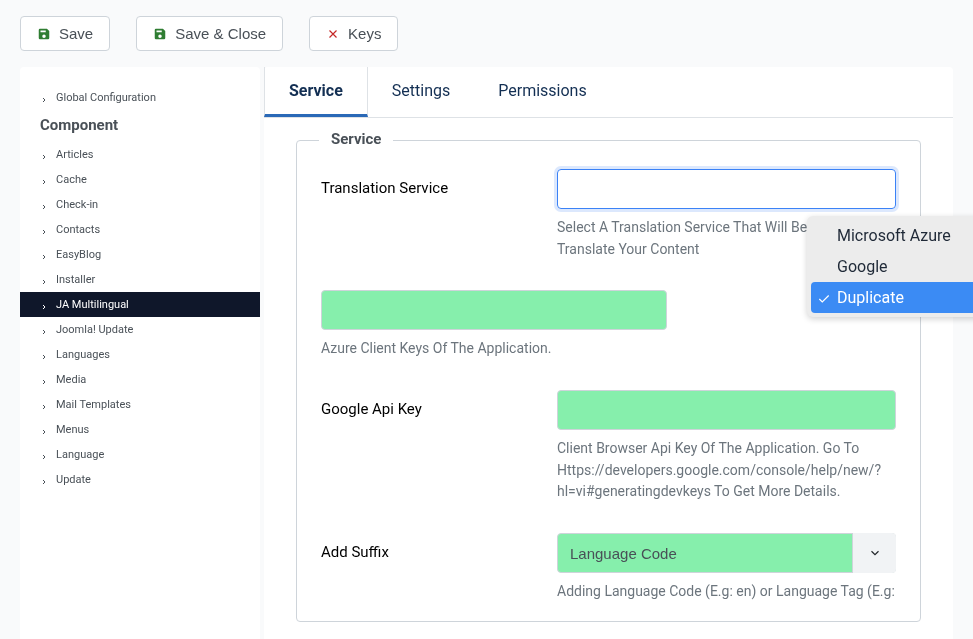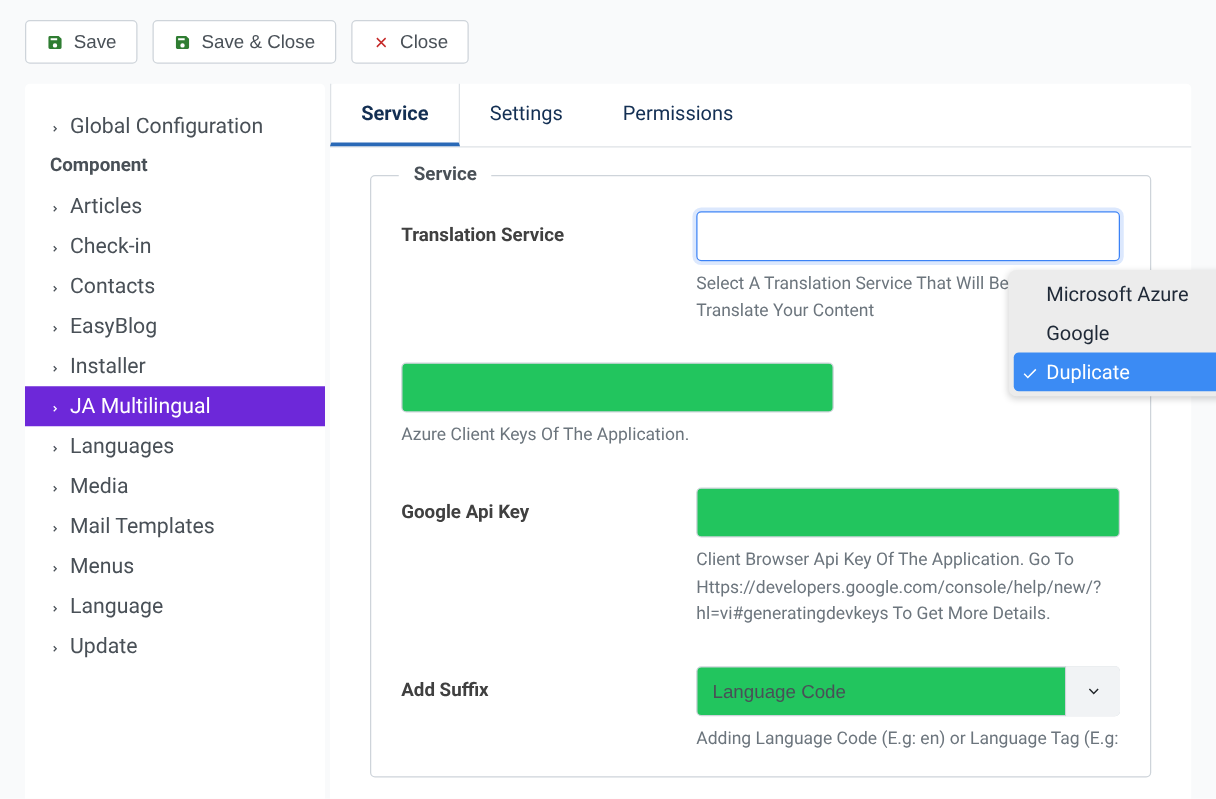--- a/index.html
+++ b/index.html
@@ -1,40 +1,40 @@
 <!DOCTYPE html>
 <html><head>
 <meta charset="utf-8">
 <style>
 * { box-sizing: border-box; margin: 0; padding: 0; }
 body { font-family: -apple-system, BlinkMacSystemFont, "Segoe UI", Roboto, Arial, sans-serif; font-size: 15px; color: #495057; background: #f9fafb; width: 973px; height: 639px; overflow: hidden; }
-.toolbar { padding: 16px 20px; display: flex; gap: 12px; background: #f9fafb; }
+.toolbar { padding: 16px 20px; display: flex; gap: 26px; background: #f9fafb; }
 .btn { background: #fff; border: 1px solid #ced4da; border-radius: 4px; padding: 8px 16px; font-size: 15px; color: #495057; cursor: pointer; display: inline-flex; align-items: center; gap: 8px; }
 .icon-save { width: 14px; height: 14px; display: inline-block; }
 .icon-save svg { fill: #2f7d32; }
 .icon-close { width: 14px; height: 14px; display: inline-block; }
 .icon-close svg { stroke: #c52827; stroke-width: 2; }
 .main-wrap { display: flex; padding: 0 20px; gap: 0; }
 .sidebar { width: 240px; background: #fff; padding: 18px 0; border-radius: 4px; }
 .side-heading { font-weight: 700; font-size: 15px; color: #495057; padding: 6px 20px 8px 20px; }
-.side-item { padding: 6px 20px; display: flex; align-items: center; gap: 8px; cursor: pointer; font-size: 17px; color: #495057; }
-.side-item.active { background: #6d28d9; color: #fff; }
+.side-item { padding: 6px 20px; display: flex; align-items: center; gap: 8px; cursor: pointer; font-size: 11px; color: #495057; }
+.side-item.active { background: #0f172a; color: #fff; }
 .side-item.active .chev { stroke: #fff; }
 .chev { width: 8px; height: 8px; flex-shrink: 0; }
 .chev svg { display: block; }
 .content { flex: 1; background: #fff; border-radius: 4px; margin-left: 4px; position: relative; }
 .tabs { display: flex; border-bottom: 1px solid #dee2e6; }
 .tab { padding: 14px 24px; font-size: 16px; color: #132f53; cursor: pointer; border-bottom: 3px solid transparent; }
 .tab.active { font-weight: 700; border-bottom-color: #2a69b7; border-left: 1px solid #dee2e6; border-right: 1px solid #dee2e6; }
 .fieldset { border: 1px solid #ced4da; border-radius: 4px; margin: 22px 32px; padding: 28px 24px 18px 24px; position: relative; }
 .legend { position: absolute; top: -11px; left: 22px; background: #fff; padding: 0 12px; font-weight: 700; font-size: 15px; color: #495057; }
 .field-row { display: flex; margin-bottom: 30px; }
-.field-label { width: 236px; font-weight: 700; font-size: 15px; color: #404040; padding-top: 10px; }
+.field-label { width: 236px; font-weight: 400; font-size: 15px; color: #000000; padding-top: 10px; }
 .field-control { flex: 1; }
-.input, .select { width: 100%; max-width: 346px; height: 40px; border: 1px solid #ced4da; border-radius: 4px; padding: 0 12px; font-size: 15px; color: #495057; background: #22c55e; }
+.input, .select { width: 100%; max-width: 346px; height: 40px; border: 1px solid #ced4da; border-radius: 4px; padding: 0 12px; font-size: 15px; color: #495057; background: #86efac; }
 .select-wrap { position: relative; max-width: 346px; }
 .select-wrap .select { padding-right: 44px; appearance: none; }
 .select-caret { position: absolute; right: 0; top: 0; bottom: 0; width: 44px; border-left: 1px solid #ced4da; background: #f1f3f5; border-radius: 0 4px 4px 0; display: flex; align-items: center; justify-content: center; pointer-events: none; }
 .help { font-size: 14px; color: #6c757d; margin-top: 8px; max-width: 346px; line-height: 1.55; }
 .select-focus { border: 1px solid #3b82f6; border-radius: 4px; box-shadow: 0 0 0 3px rgba(59,130,246,0.18); height: 40px; max-width: 346px; }
 .dropdown { position: absolute; top: 149px; left: 543px; width: 348px; background: #ececec; border-radius: 6px; box-shadow: 0 2px 6px rgba(0,0,0,0.18); padding: 4px; z-index: 50; }
 .dd-item { padding: 6px 10px 6px 26px; font-size: 16px; color: #1f2937; border-radius: 4px; cursor: pointer; position: relative; }
 .dd-item.selected { background: #3b8bf4; color: #fff; }
 .dd-check { position: absolute; left: 6px; top: 50%; transform: translateY(-50%); width: 14px; height: 14px; }
 .dd-check svg { stroke: #fff; stroke-width: 2; fill: none; }
@@ -58,21 +58,21 @@
         </svg>
     </span>
     <span>Save &amp; Close</span>
   </button>
   <button class="btn">
     <span class="icon-close">
       <svg viewBox="0 0 24 24" fill="none">
           <path d="M6 6l12 12M18 6L6 18"></path>
         </svg>
     </span>
-    <span>Close</span>
+    <span>Keys</span>
   </button>
 </div>
 
 <div class="main-wrap">
 
   <div class="sidebar">
     <div id="system-items">
         <div class="side-item">
           <span class="chev">
             <svg width="8" height="12" viewBox="0 0 24 24" fill="none" stroke="#495057" stroke-width="3">
@@ -91,20 +91,28 @@
             </svg>
           </span>
           <span>Articles</span>
         </div>
         <div class="side-item">
           <span class="chev">
             <svg width="8" height="12" viewBox="0 0 24 24" fill="none" stroke="#495057" stroke-width="3">
               <polyline points="9 18 15 12 9 6"></polyline>
             </svg>
           </span>
+          <span>Cache</span>
+        </div>
+        <div class="side-item">
+          <span class="chev">
+            <svg width="8" height="12" viewBox="0 0 24 24" fill="none" stroke="#495057" stroke-width="3">
+              <polyline points="9 18 15 12 9 6"></polyline>
+            </svg>
+          </span>
           <span>Check-in</span>
         </div>
         <div class="side-item">
           <span class="chev">
             <svg width="8" height="12" viewBox="0 0 24 24" fill="none" stroke="#495057" stroke-width="3">
               <polyline points="9 18 15 12 9 6"></polyline>
             </svg>
           </span>
           <span>Contacts</span>
         </div>
@@ -124,20 +132,28 @@
           </span>
           <span>Installer</span>
         </div>
         <div class="side-item active">
           <span class="chev">
             <svg width="8" height="12" viewBox="0 0 24 24" fill="none" stroke="#fff" stroke-width="3">
               <polyline points="9 18 15 12 9 6"></polyline>
             </svg>
           </span>
           <span>JA Multilingual</span>
+        </div>
+        <div class="side-item">
+          <span class="chev">
+            <svg width="8" height="12" viewBox="0 0 24 24" fill="none" stroke="#495057" stroke-width="3">
+              <polyline points="9 18 15 12 9 6"></polyline>
+            </svg>
+          </span>
+          <span>Joomla! Update</span>
         </div>
         <div class="side-item">
           <span class="chev">
             <svg width="8" height="12" viewBox="0 0 24 24" fill="none" stroke="#495057" stroke-width="3">
               <polyline points="9 18 15 12 9 6"></polyline>
             </svg>
           </span>
           <span>Languages</span>
         </div>
         <div class="side-item">

